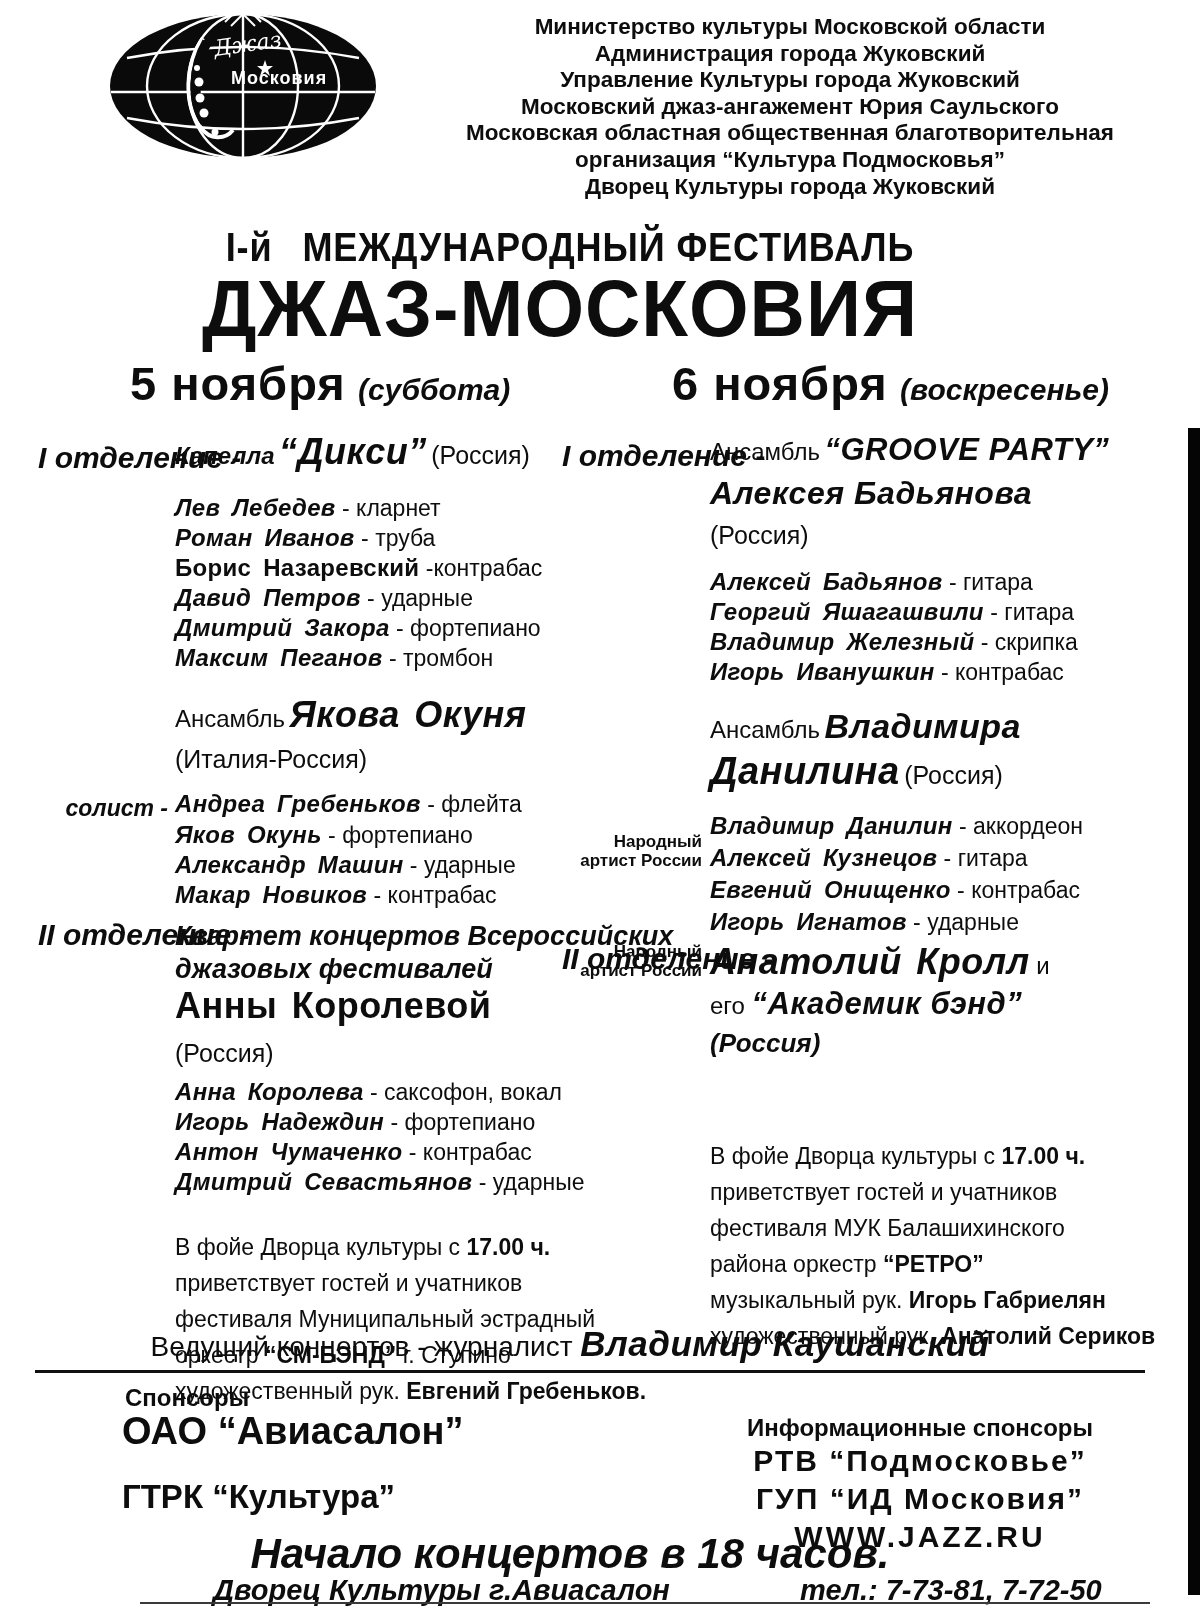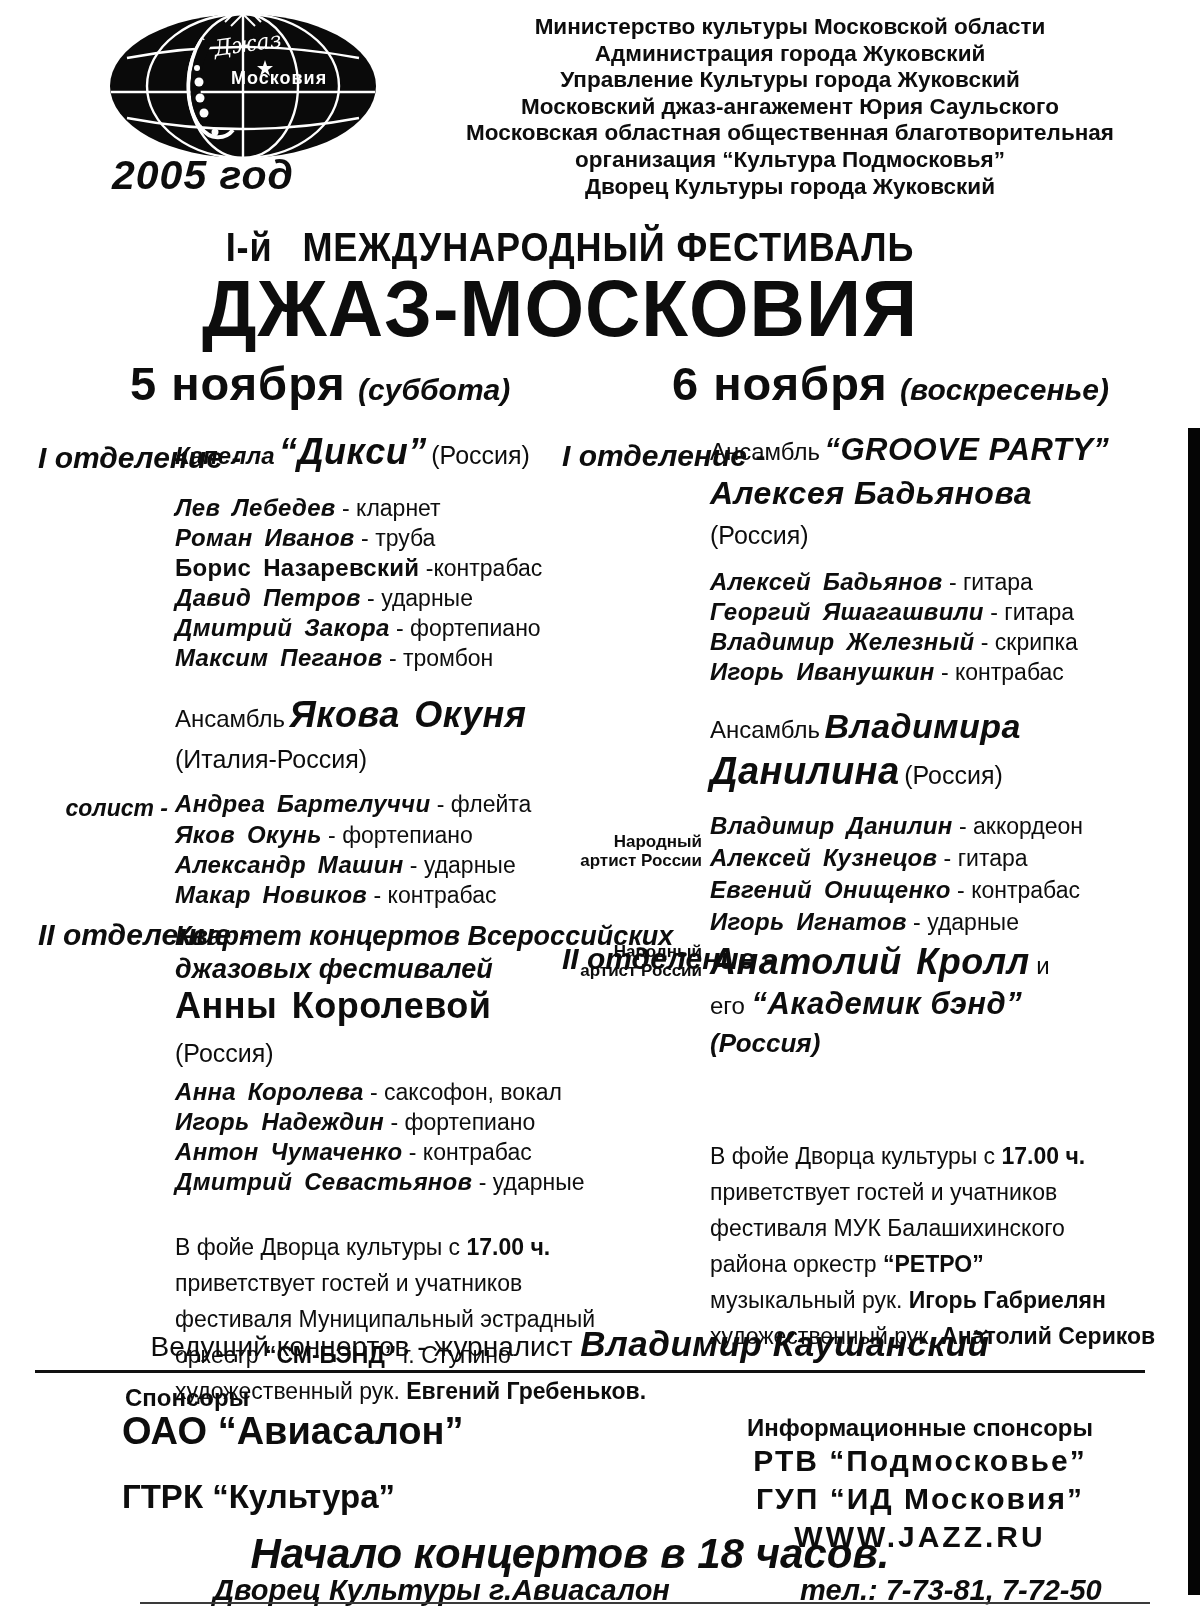--- a/index.html
+++ b/index.html
@@ -102,21 +102,20 @@
         <circle cx="97" cy="86" r="4.5" fill="#ffffff"></circle>
         <circle cx="101" cy="101" r="4.5" fill="#ffffff"></circle>
         <circle cx="94" cy="56" r="3" fill="#ffffff"></circle>
         <circle cx="112" cy="120" r="3.5" fill="#ffffff"></circle>
       </g>
       <text x="112" y="44" fill="#ffffff" font-size="22" font-style="italic" font-family="DejaVu Serif, serif" transform="rotate(-8 112 44)">Джаз</text>
       <polygon points="162,48 164,54 170,54 165,58 167,64 162,60 157,64 159,58 154,54 160,54" fill="#ffffff"></polygon>
       <text x="128" y="72" fill="#ffffff" font-size="18" font-weight="bold" letter-spacing="1" font-family="Liberation Sans, sans-serif">Московия</text>
     </svg>
   </div>
-  <div class="year">2005 год</div>
 
   <div class="orgs">
     <div>Министерство культуры  Московской области</div>
     <div>Администрация города Жуковский</div>
     <div>Управление Культуры города Жуковский</div>
     <div>Московский джаз-ангажемент Юрия Саульского</div>
     <div>Московская областная общественная благотворительная</div>
     <div>организация “Культура Подмосковья”</div>
     <div>Дворец Культуры города Жуковский</div>
   </div>
@@ -157,21 +156,21 @@
       <span class="prefix">Ансамбль</span>
       <span class="act-big">Якова Окуня</span>
     </div>
     <div class="row" style="line-height:34px;">
       <span class="country">(Италия-Россия)</span>
     </div>
 
     <div style="margin-top:8px;">
       <div class="row member" style="line-height:32px;">
         <span class="soloist">солист -</span>
-        <span class="mname">Андреа Бартелуччи</span><span> - </span><span>флейта</span>
+        <span class="mname">Андреа Гребеньков</span><span> - </span><span>флейта</span>
       </div>
       <div class="row member"><span class="mname">Яков Окунь</span><span> - </span><span>фортепиано</span></div>
       <div class="row member"><span class="mname">Александр Машин</span><span> - </span><span>ударные</span></div>
       <div class="row member"><span class="mname">Макар Новиков</span><span> - </span><span>контрабас</span></div>
     </div>
 
     <div class="row" style="margin-top:10px;line-height:30px;">
       <span class="sec-label" style="top:0;">II отделение -</span>
     </div>
 

